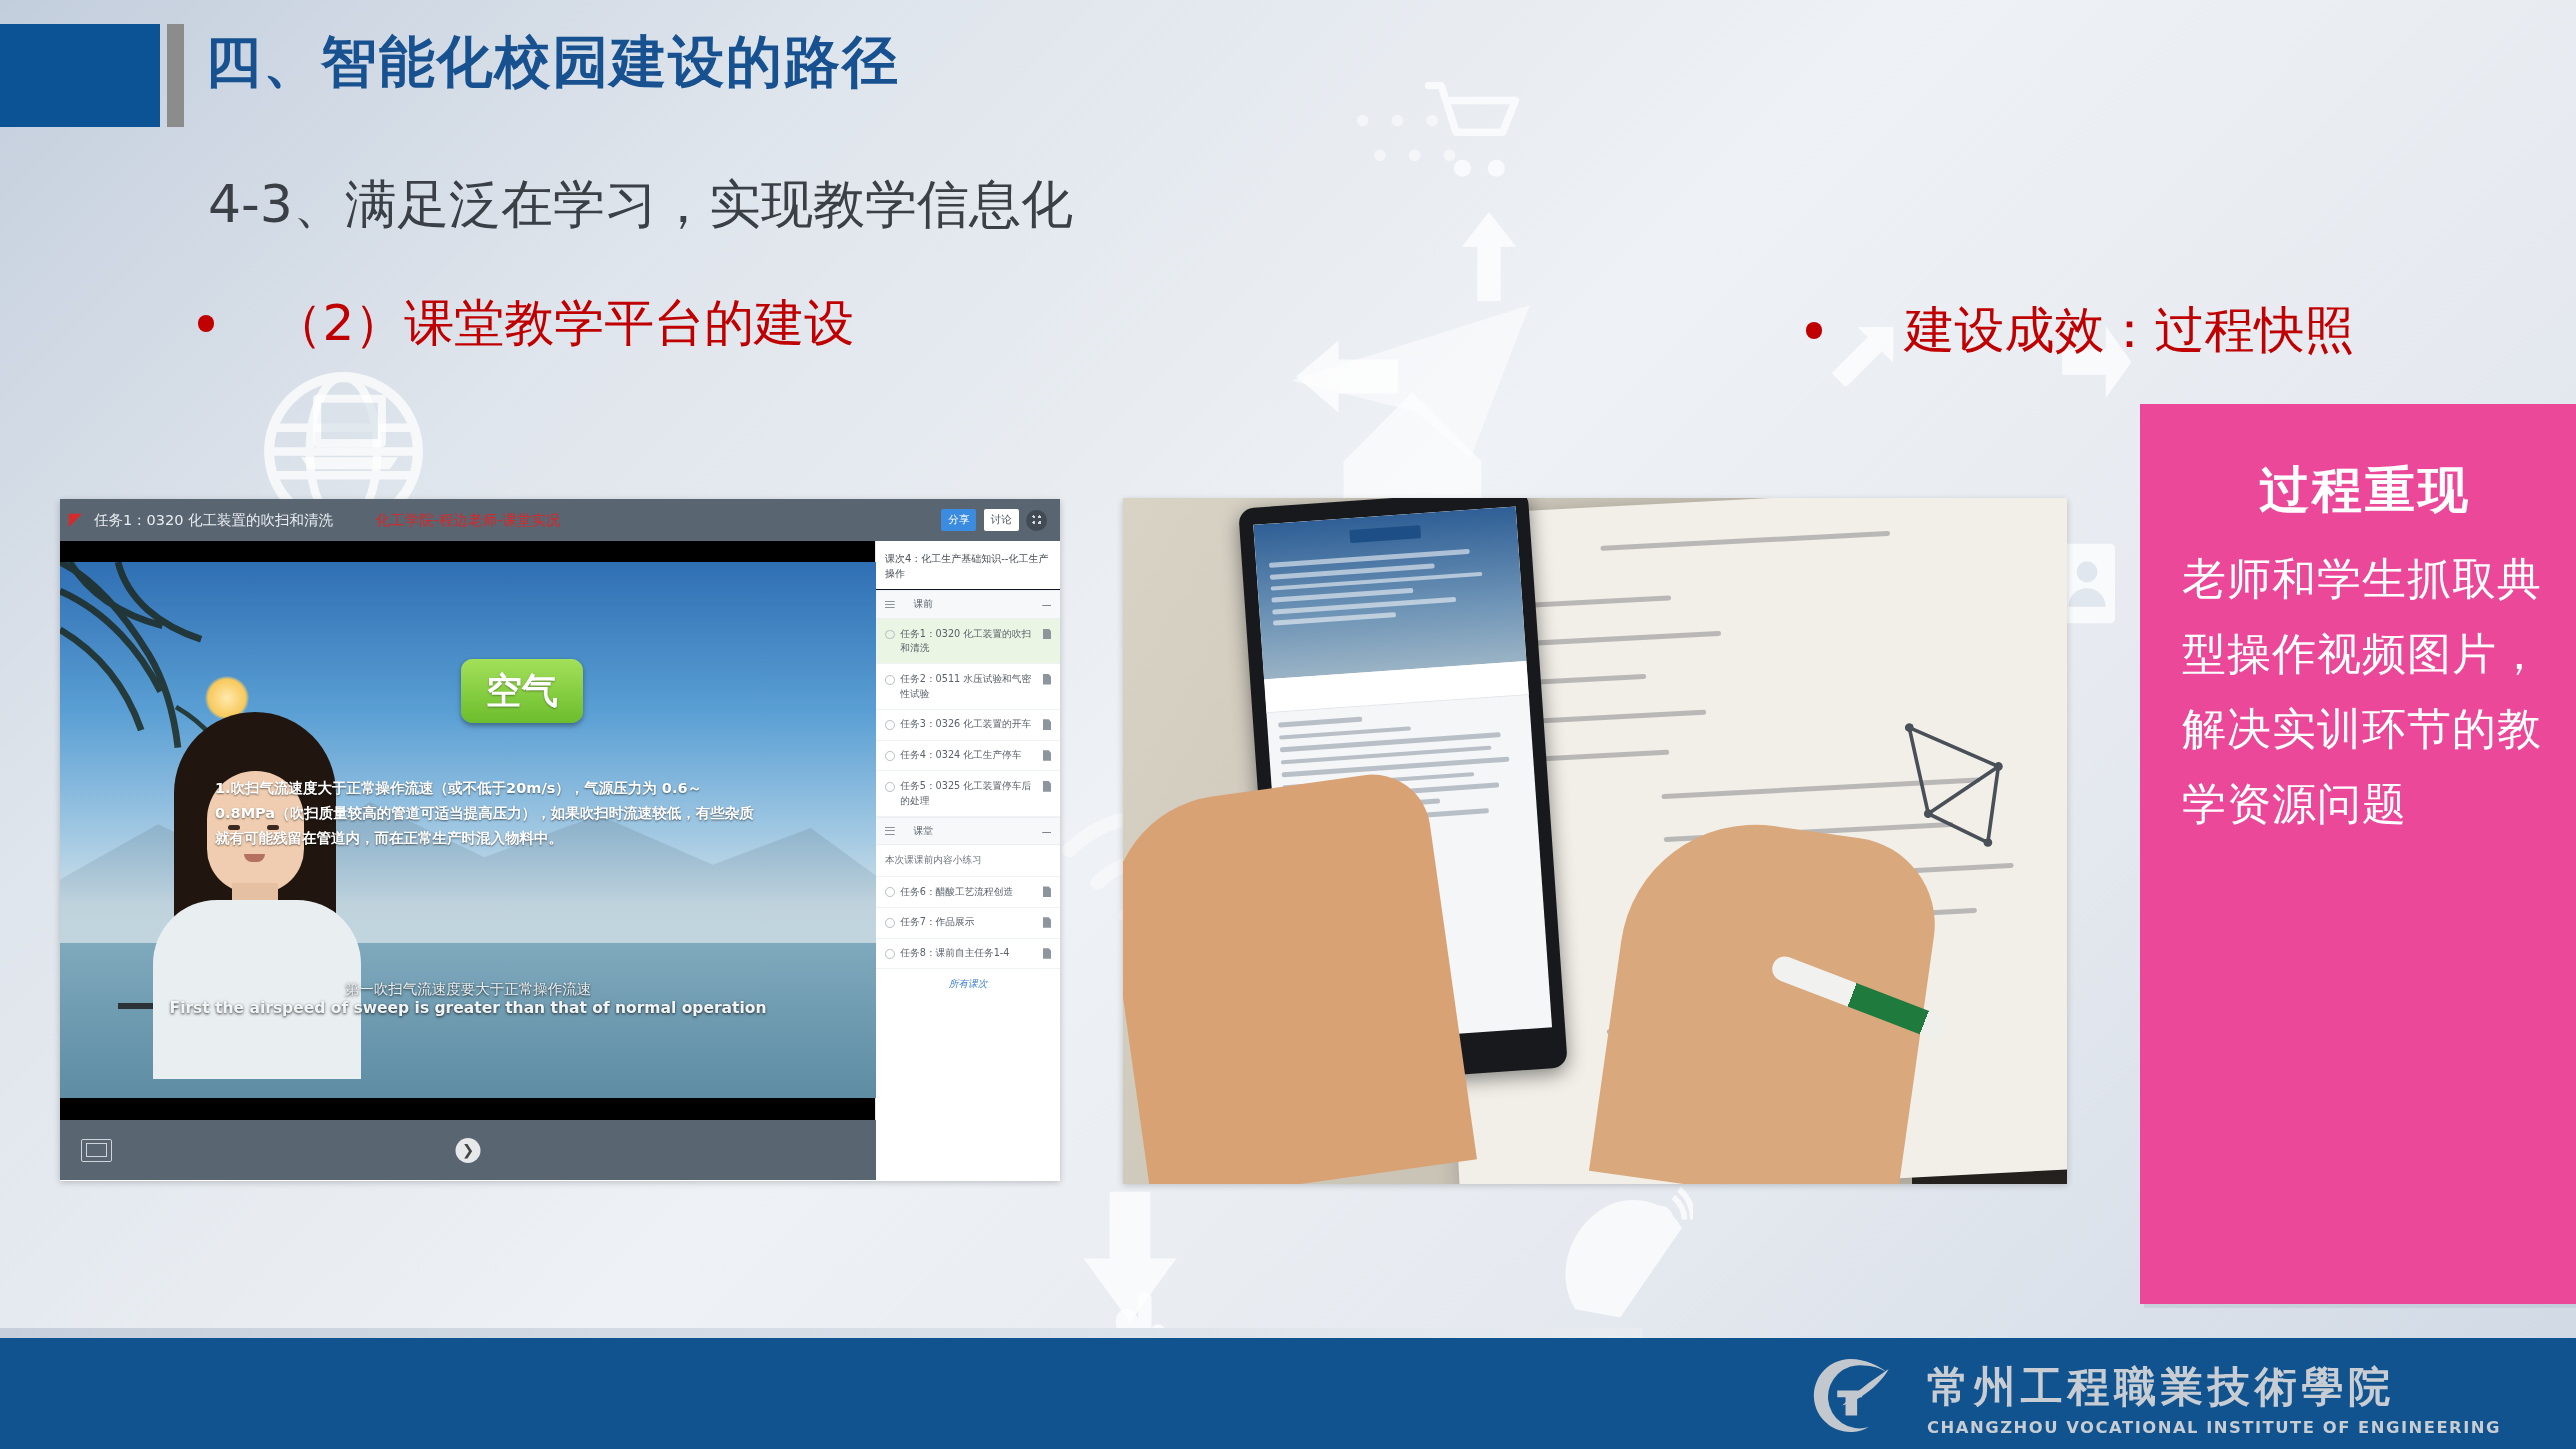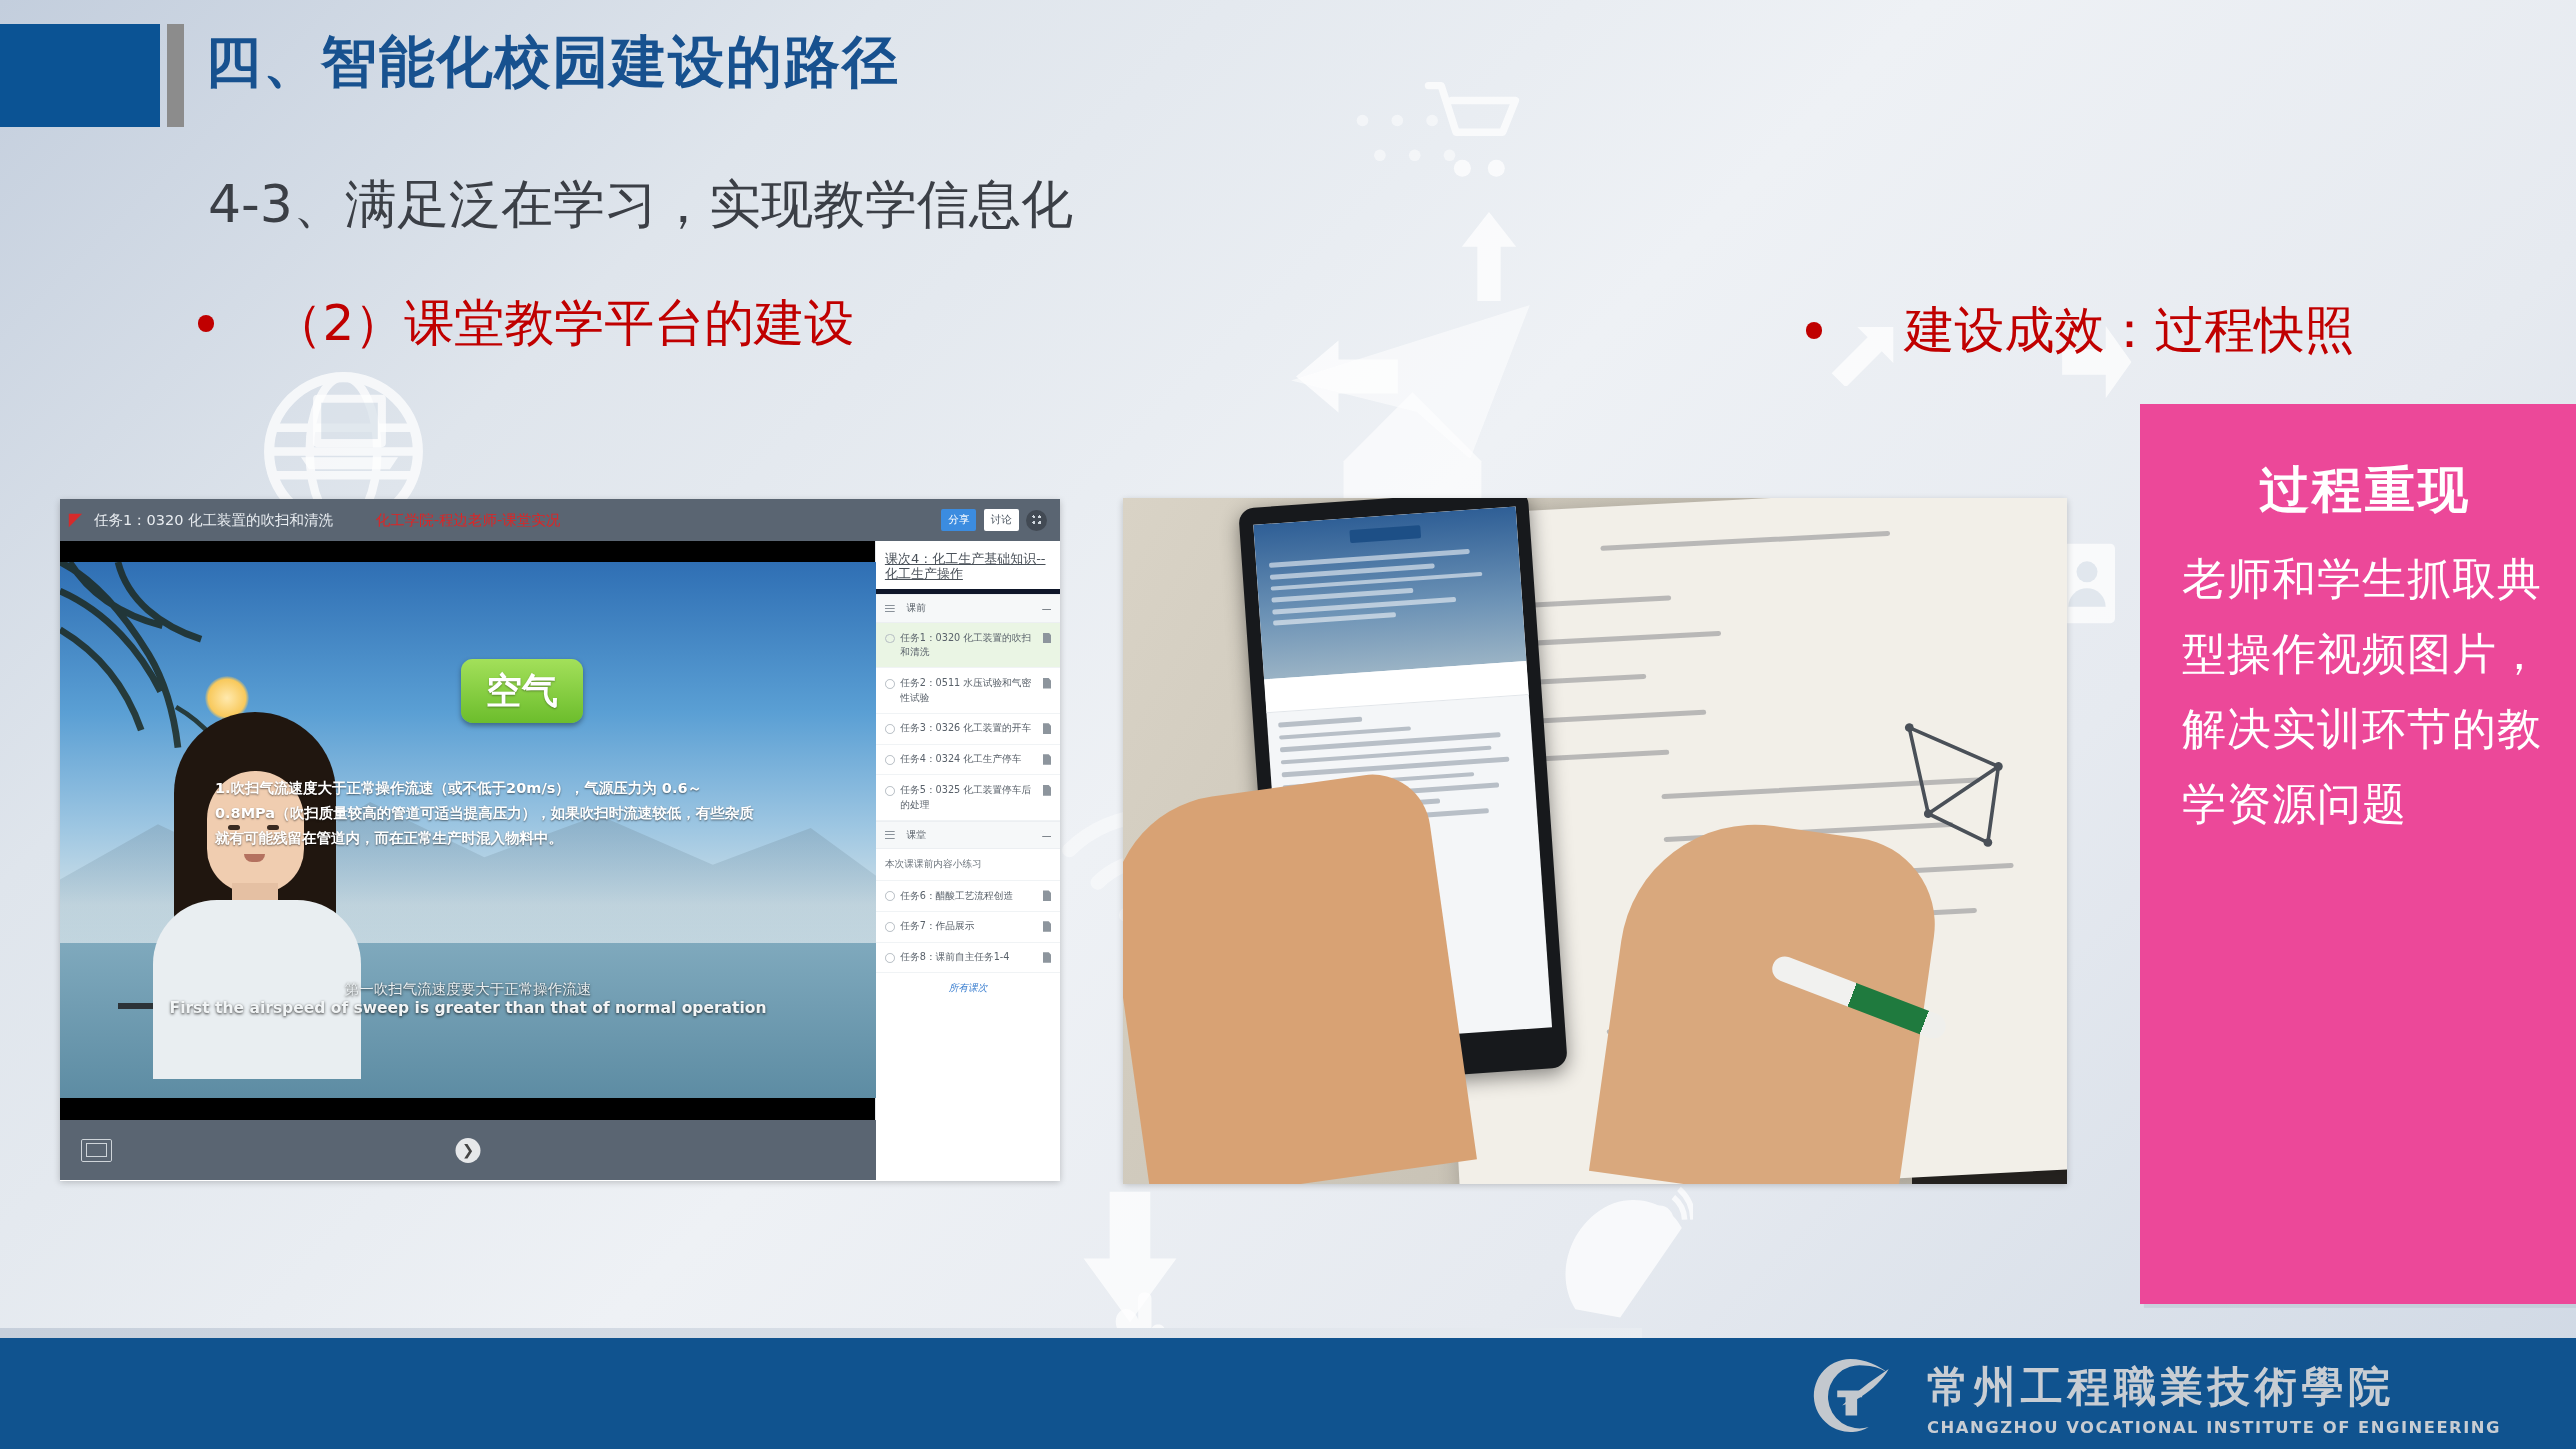--- a/index.html
+++ b/index.html
@@ -79,24 +79,24 @@
   .vid-cap{position:absolute;left:0;bottom:81px;width:816px;text-align:center;}
   .vid-cap .cn{color:#e9eef0;font-size:14.5px;text-shadow:0 1px 2.9px rgba(0,0,0,.8);}
   .vid-cap .en{color:#f2f5f6;font-size:15.5px;font-weight:bold;text-shadow:0 1px 2.9px rgba(0,0,0,.8);}
   .vid-bar{position:absolute;left:0;bottom:0;width:816px;height:60px;background:#5a6572;display:flex;align-items:center;}
   .vid-screenicon{width:29px;height:21px;margin-left:21px;border:1.9px solid #cfd5da;border-radius:1.9px;position:relative;}
   .vid-screenicon::after{content:"";position:absolute;left:3.9px;top:3.9px;right:3.9px;bottom:3.9px;border:1px solid #cfd5da;}
   .vid-next{position:absolute;left:50%;transform:translateX(-50%);width:25px;height:25px;border-radius:50%;
     background:rgba(255,255,255,.85);color:#444;font-size:14.5px;display:flex;align-items:center;justify-content:center;}
 
   .lms-side{width:184px;background:#fff;border-left:1px solid #e2e6ea;font-size:9.7px;color:#59616a;}
-  .side-head{padding:9.7px 8.7px 7.7px;line-height:15.5px;color:#4a5159;font-size:13px;border-bottom:5px solid #0f172a;text-decoration:underline;}
+  .side-head{padding:9.7px 8.7px 7.7px;line-height:15.5px;color:#4a5159;font-size:10px;border-bottom:1px solid #0f172a;}
   .side-sec{display:flex;align-items:center;justify-content:space-between;padding:6.8px 8.7px;background:#f6f8f9;
             border-bottom:1px solid #eceff2;border-top:1px solid #eceff2;}
-  .side-sec .lbl{display:flex;align-items:center;gap:12px;color:#555d66;}
+  .side-sec .lbl{display:flex;align-items:center;gap:19px;color:#555d66;}
   .hamb{width:9.7px;height:7.7px;background:
     linear-gradient(#8a929a,#8a929a) 0 0/9.7px 1.4px no-repeat,
     linear-gradient(#8a929a,#8a929a) 0 3.2px/9.7px 1.4px no-repeat,
     linear-gradient(#8a929a,#8a929a) 0 6.4px/9.7px 1.4px no-repeat;}
   .side-item{display:flex;align-items:flex-start;gap:5.8px;padding:7.7px 8.7px;border-bottom:1px solid #f0f3f5;line-height:14.5px;}
   .side-item.active{background:#eaf5e4;}
   .radio{width:7.7px;height:7.7px;border:1px solid #b5bcc3;border-radius:50%;flex:0 0 auto;margin-top:2.9px;}
   .side-item .txt{flex:1;}
   .doc{width:8.7px;height:10.6px;background:#8d959d;flex:0 0 auto;margin-top:1.9px;
        clip-path:polygon(0 0,70% 0,100% 28%,100% 100%,0 100%);}

